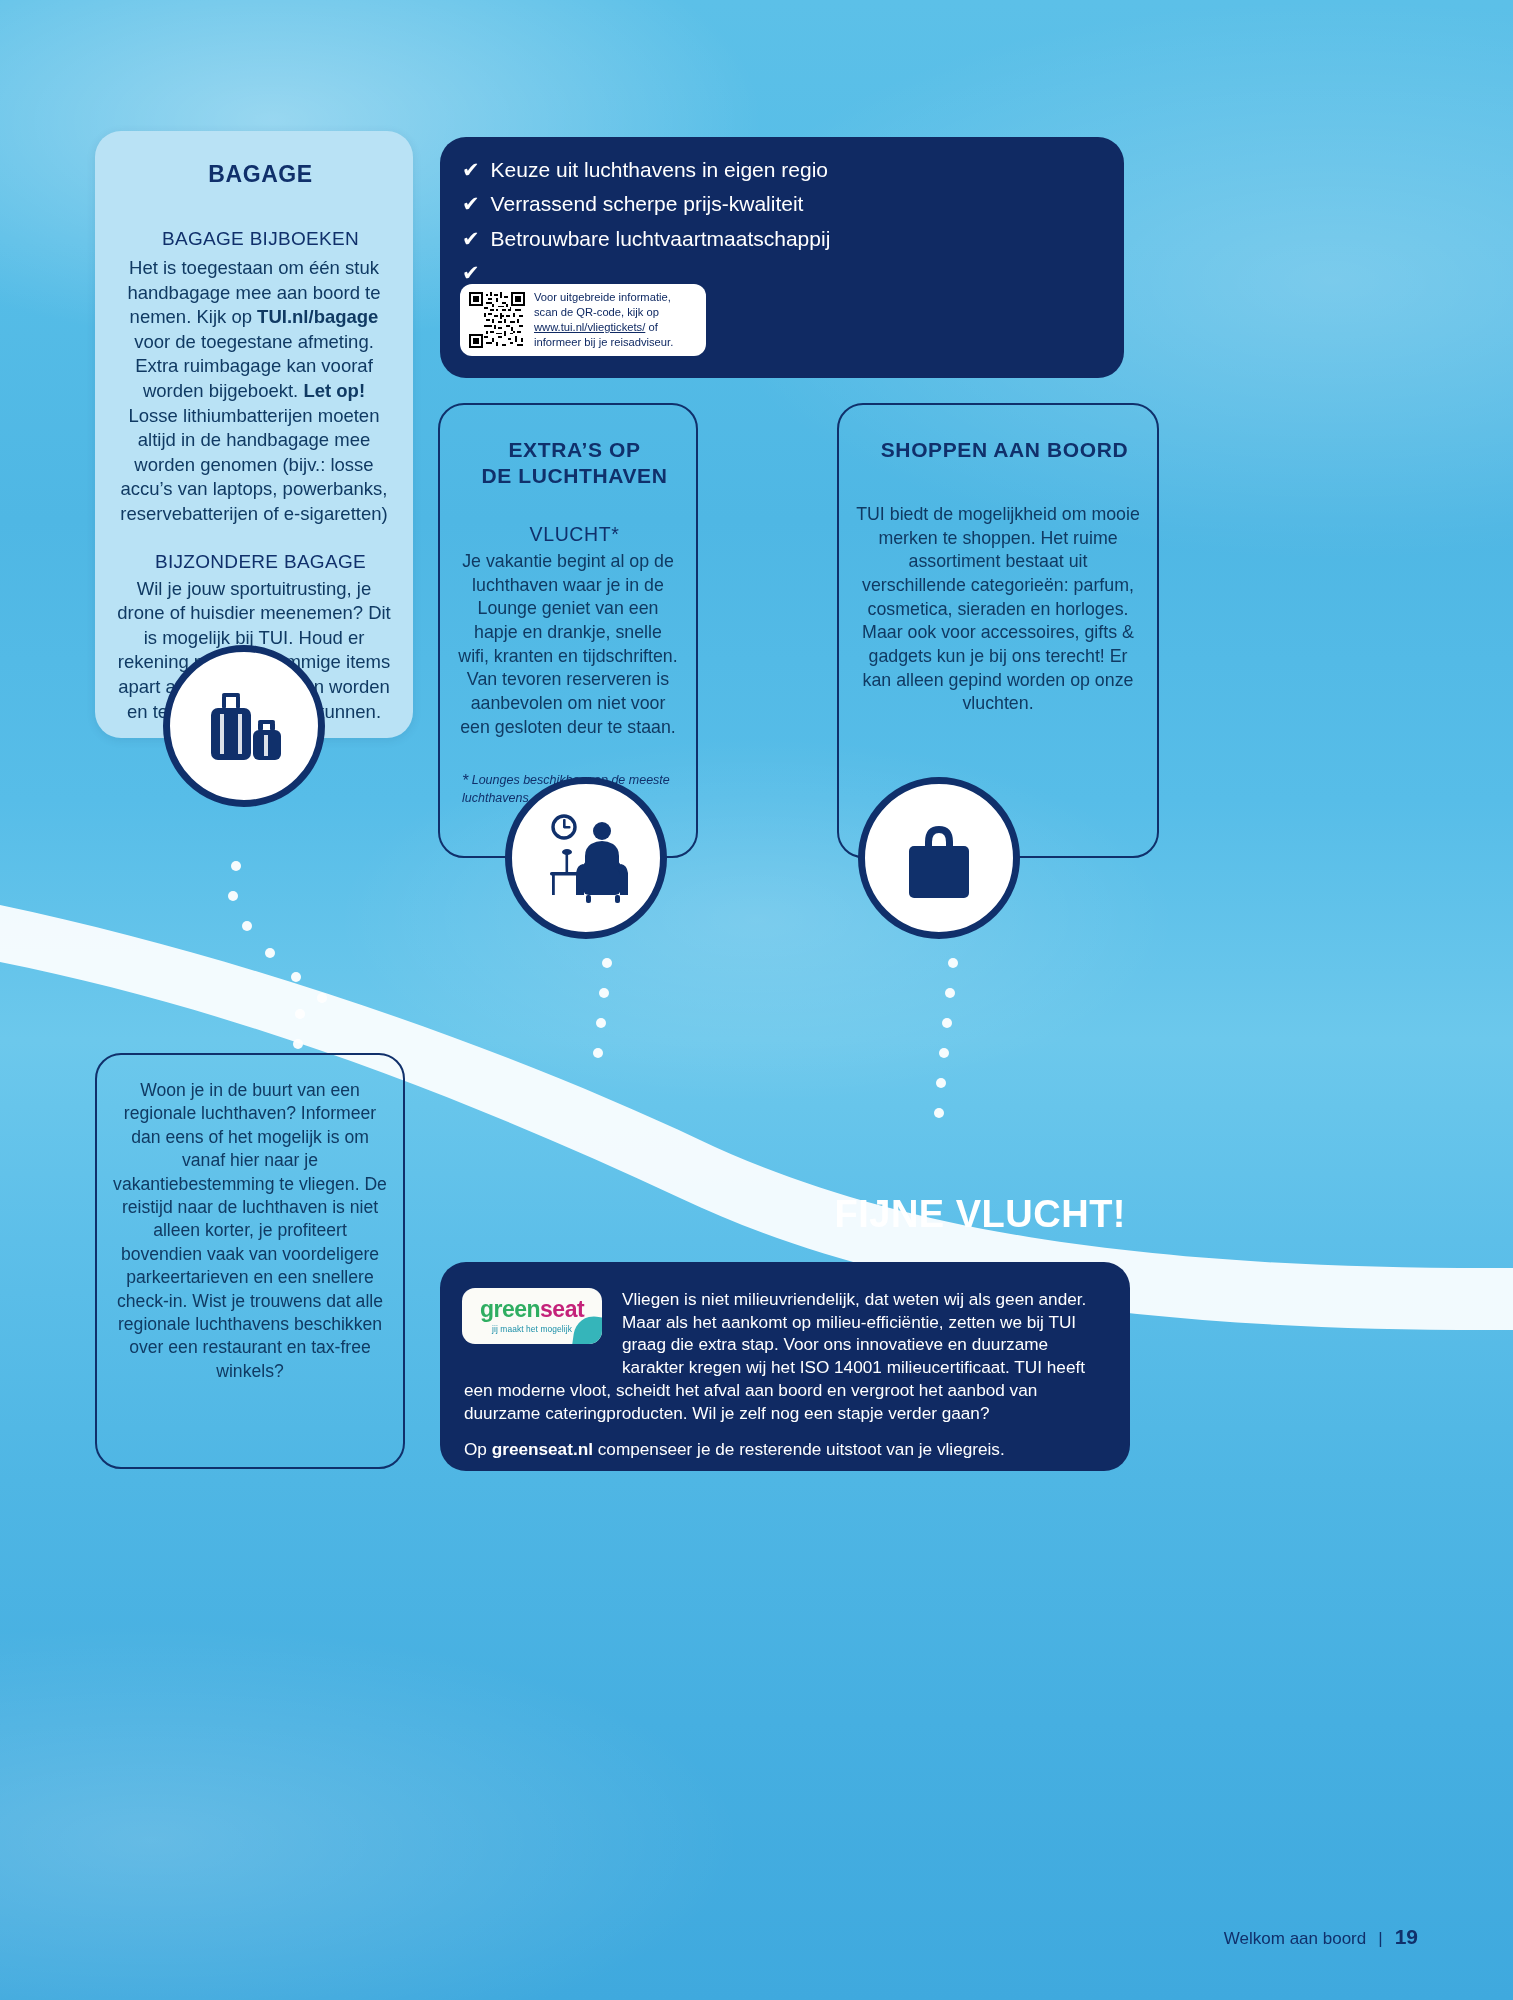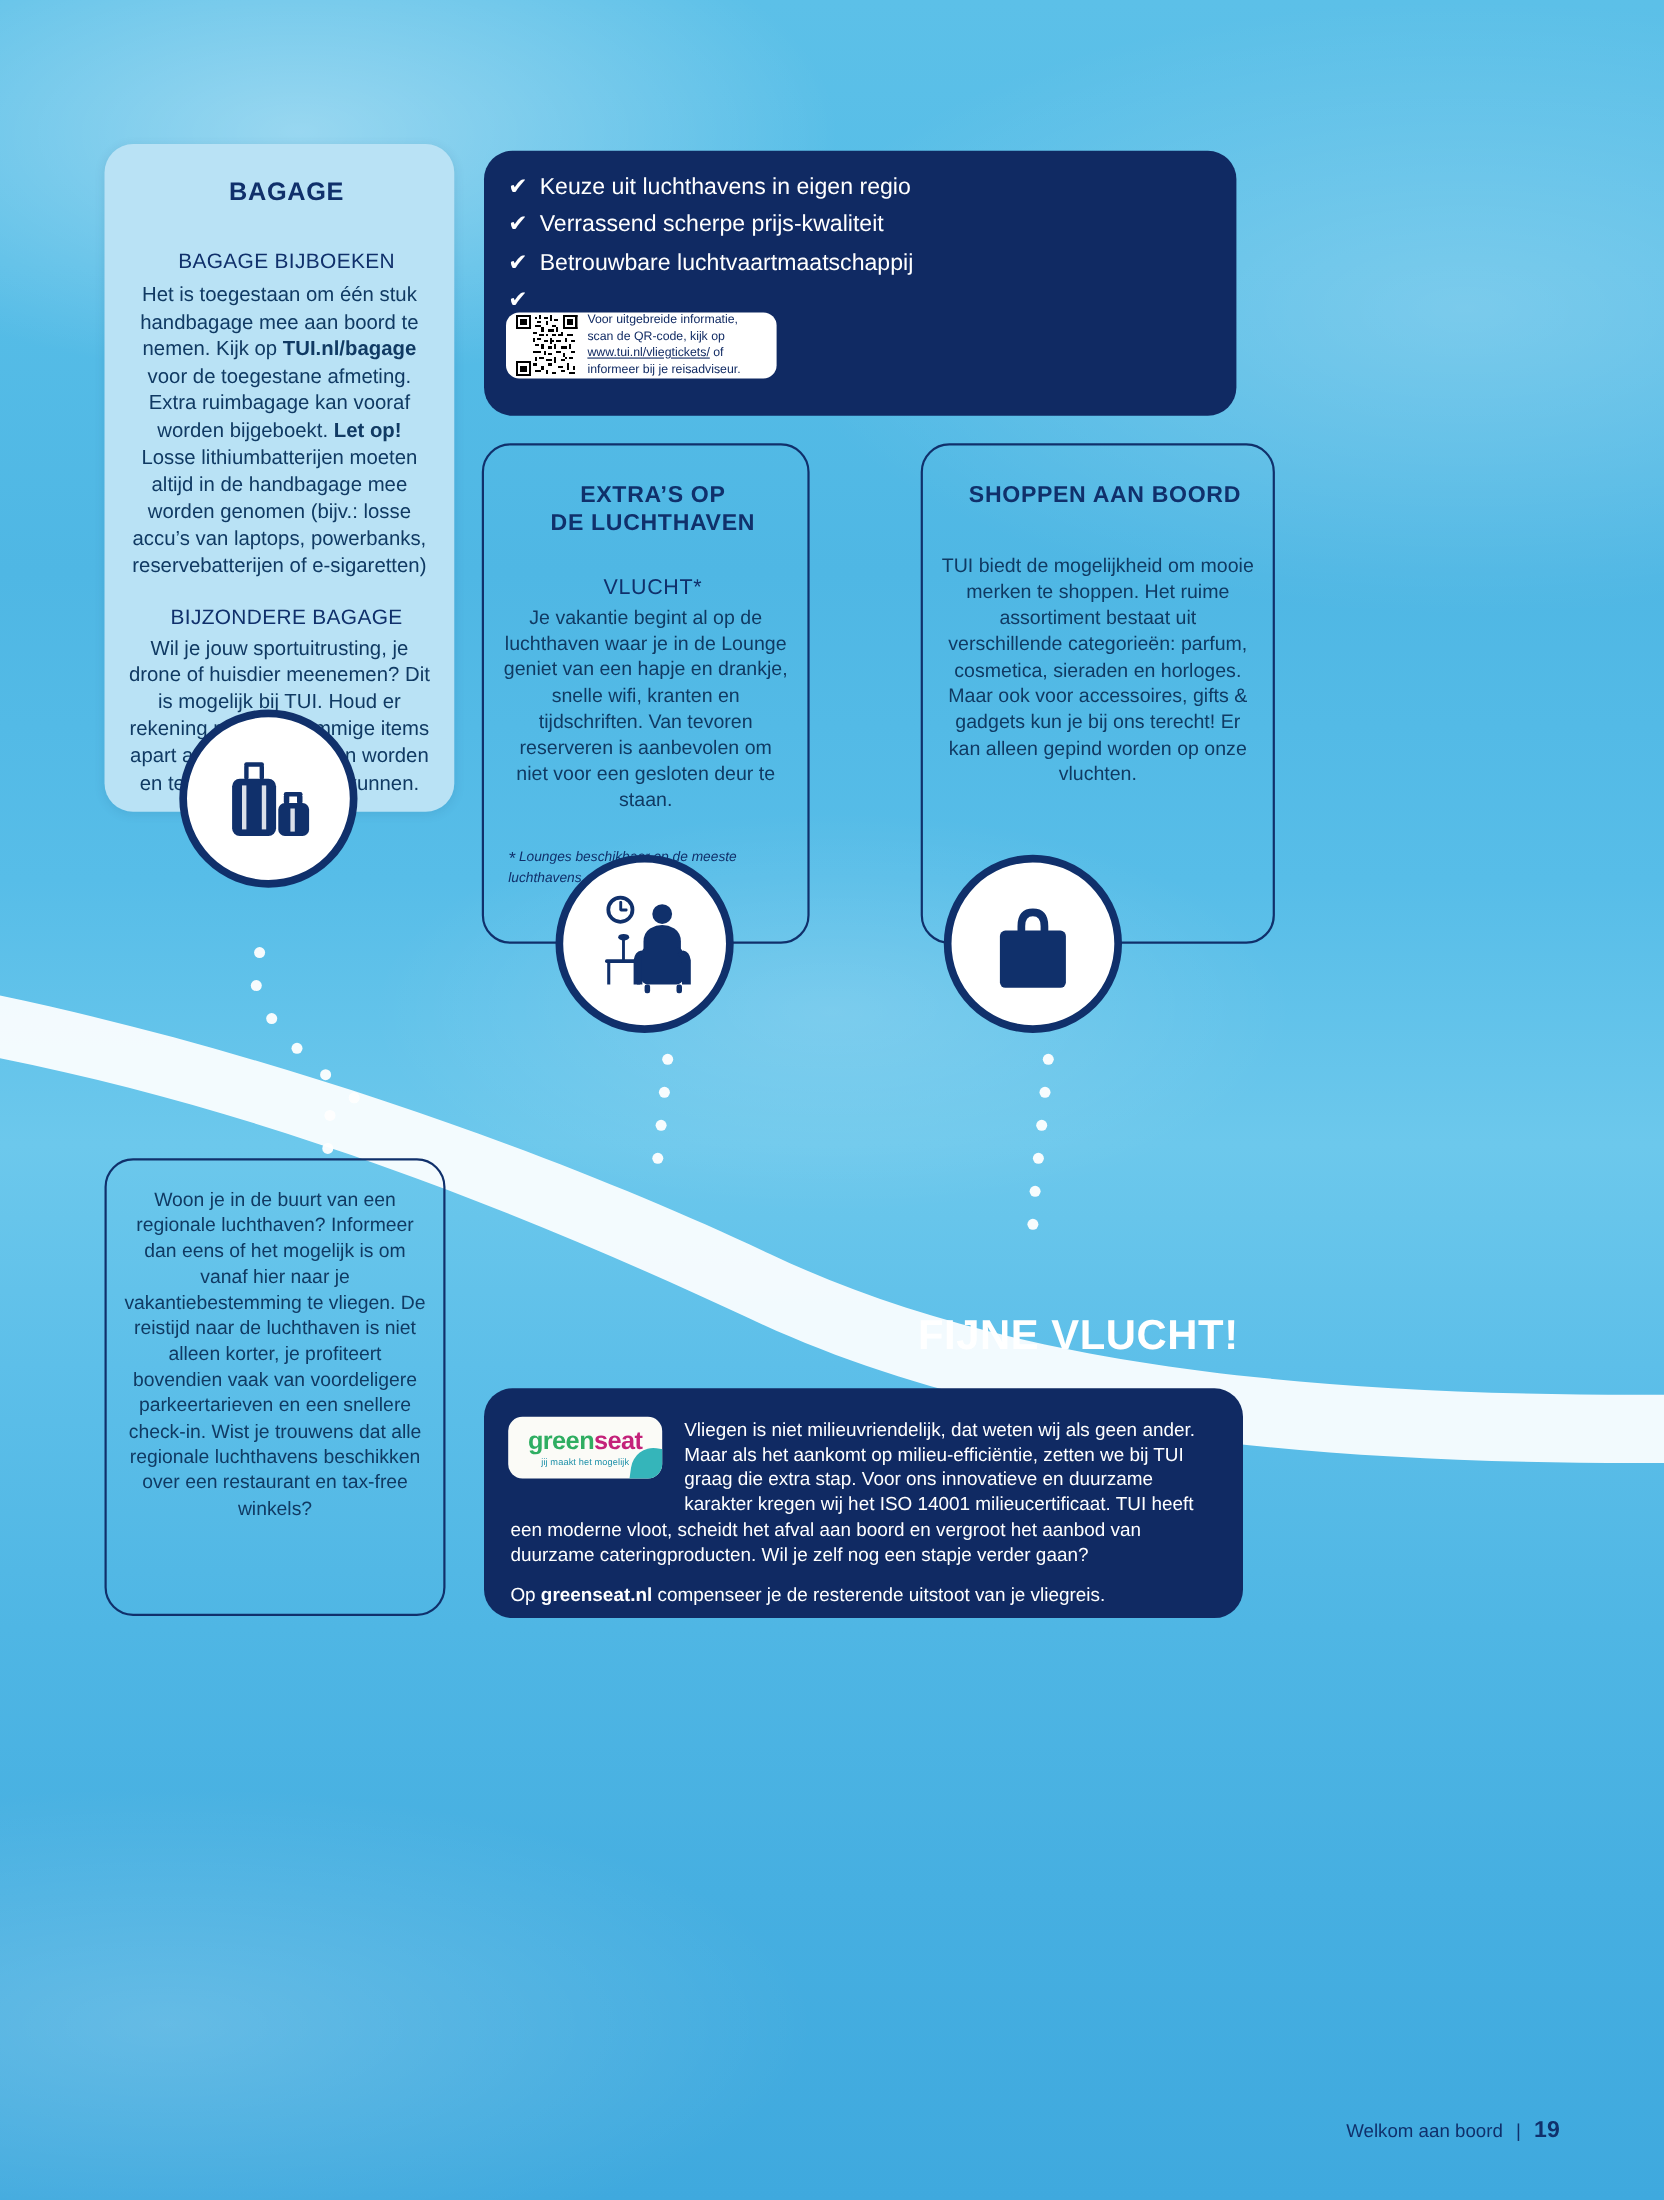--- a/index.html
+++ b/index.html
@@ -79,32 +79,32 @@
     color: #ffffff;
     font-size: 21px;
     line-height: 1.25;
     margin-bottom: 8px;
     display: flex; align-items: flex-start; gap: 11px;
   }
   .tick { color: #fff; font-size: 21px; line-height: 1.25; }
 
   #qr-panel {
     position: absolute; left: 20px; top: 147px;
-    width: 246px; height: 60px;
+    width: 246px; height: 72px;
     background: #ffffff;
     border-radius: 12px 12px 12px 12px;
     display: flex; align-items: center; gap: 9px;
     padding: 7px 9px;
   }
   #qr-code { width: 56px; height: 56px; flex: none; }
   #qr-text { font-size: 11.2px; color: #102a63; line-height: 1.33; text-align: left; }
   #qr-link { text-decoration: underline; }
 
   
-  #lounges-card { left: 438px; top: 403px; width: 298px; height: 455px; }
+  #lounges-card { left: 438px; top: 403px; width: 260px; height: 455px; }
   #shoppen-card { left: 837px; top: 403px; width: 322px; height: 455px; }
   .sec-title { font-size: 21px; margin-top: 32px; line-height: 1.24; }
   .sec-sub { font-size: 19.5px; margin-top: 34px; font-weight: 500; }
   .sec-body { font-size: 17.8px; margin: 4px 17px 0 17px; }
   #lounges-note {
     font-size: 12.5px; color: #10306b; text-align: left;
     margin: 32px 0 0 22px; line-height: 1.2; font-style: italic;
   }
   #lounges-note .star { font-size: 16px; vertical-align: -2px; }
 

